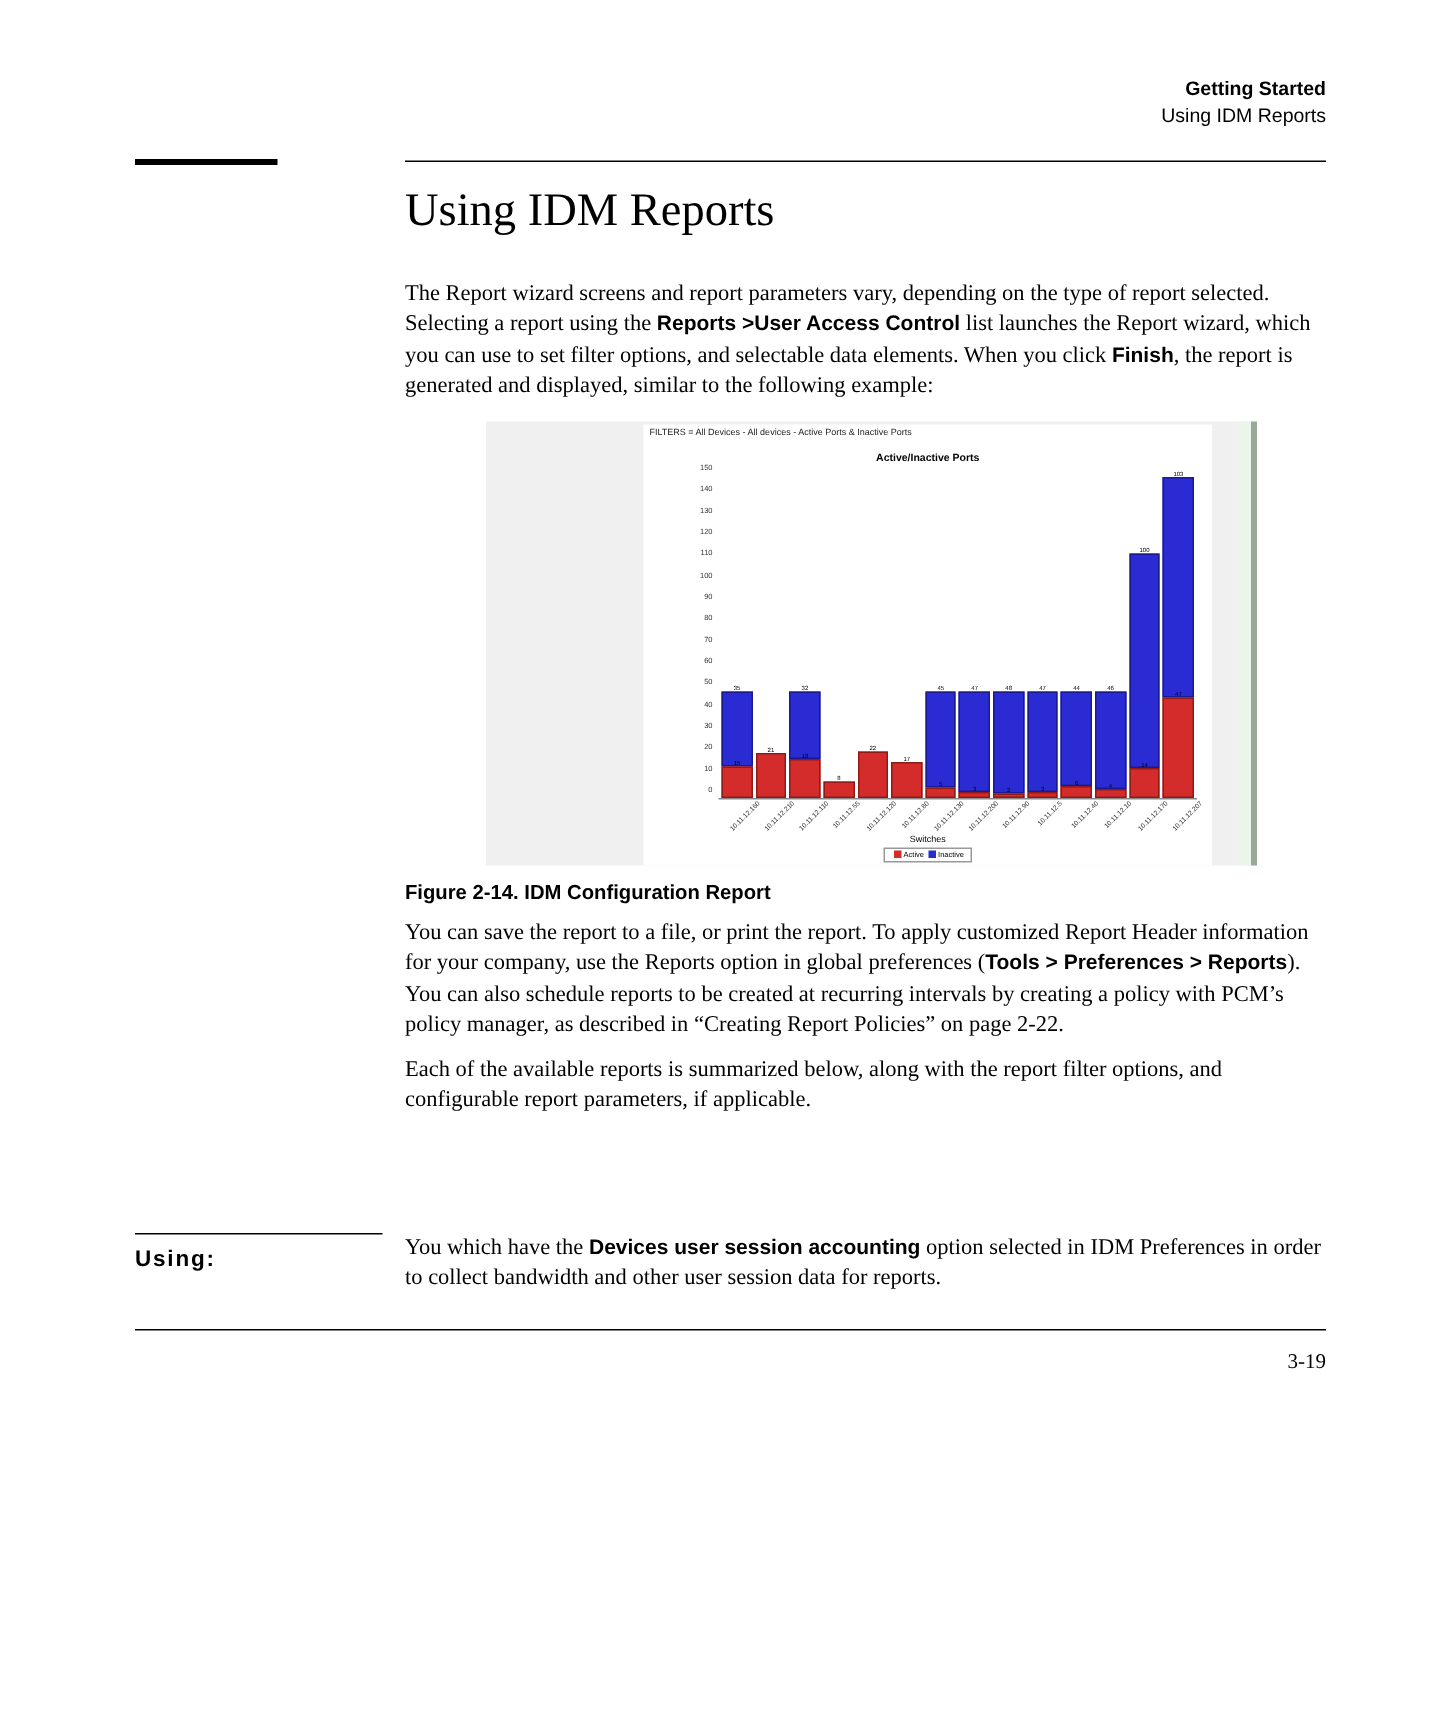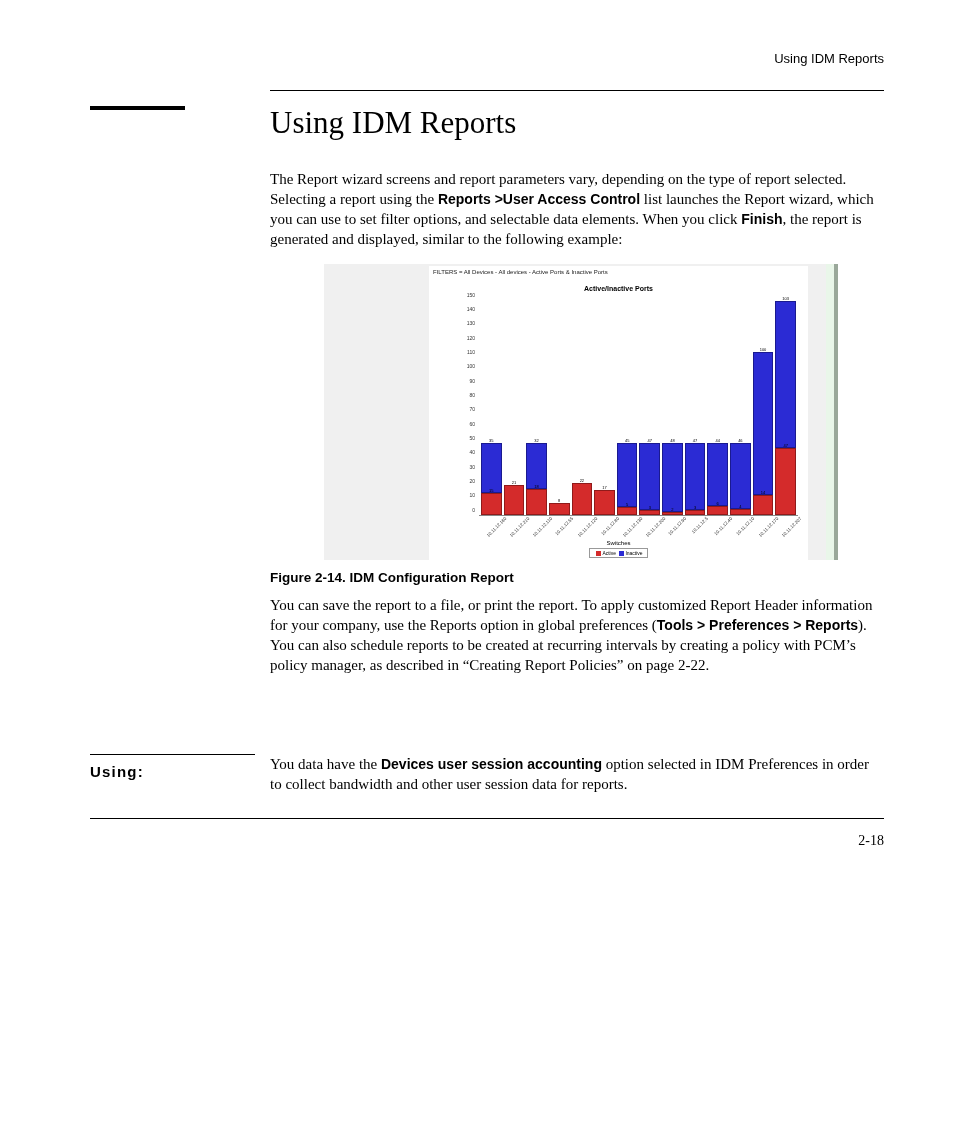--- a/index.html
+++ b/index.html
@@ -234,20 +234,21 @@
     font-size: 14px;
     margin-top: 14px;
   }
 </style>
 </head>
 <body>
 
 <div class="page">
 
   <div class="header-right">
+    <div class="bold">Getting Started</div>
     <div>Using IDM Reports</div>
   </div>
 
   <div class="rule-thick-short"></div>
   <div class="rule-top"></div>
 
   <div class="content-col">
 
     <h1 class="title">Using IDM Reports</h1>
 
@@ -419,31 +420,32 @@
         </div>
       </div>
     </div>
 
     <div class="fig-caption">Figure 2-14. IDM Configuration Report</div>
 
     <p class="body">
       <span>You can save the report to a file, or print the report. To apply customized Report Header information for your company, use the Reports option in global preferences (</span><span class="sans-bold">Tools &gt; Preferences &gt; Reports</span><span>). You can also schedule reports to be created at recurring intervals by creating a policy with PCM’s policy manager, as described in “Creating Report Policies” on page 2-22.</span>
     </p>
 
+    <p class="body">Each of the available reports is summarized below, along with the report filter options, and configurable report parameters, if applicable.</p>
 
   </div>
 
   <div class="notes-row">
     <div class="notes-label-col">
       <div class="notes-rule"></div>
       <div class="notes-label">Using:</div>
     </div>
     <div class="notes-body-col">
       <p class="body">
-        <span>You data have the </span><span class="sans-bold">Devices user session accounting</span><span> option selected in IDM Prefer­ences in order to collect bandwidth and other user session data for reports.</span>
+        <span>You which have the </span><span class="sans-bold">Devices user session accounting</span><span> option selected in IDM Prefer­ences in order to collect bandwidth and other user session data for reports.</span>
       </p>
     </div>
   </div>
 
   <div class="full-rule"></div>
-  <div class="page-num">2-18</div>
+  <div class="page-num">3-19</div>
 
 </div>
 
 </body></html>

